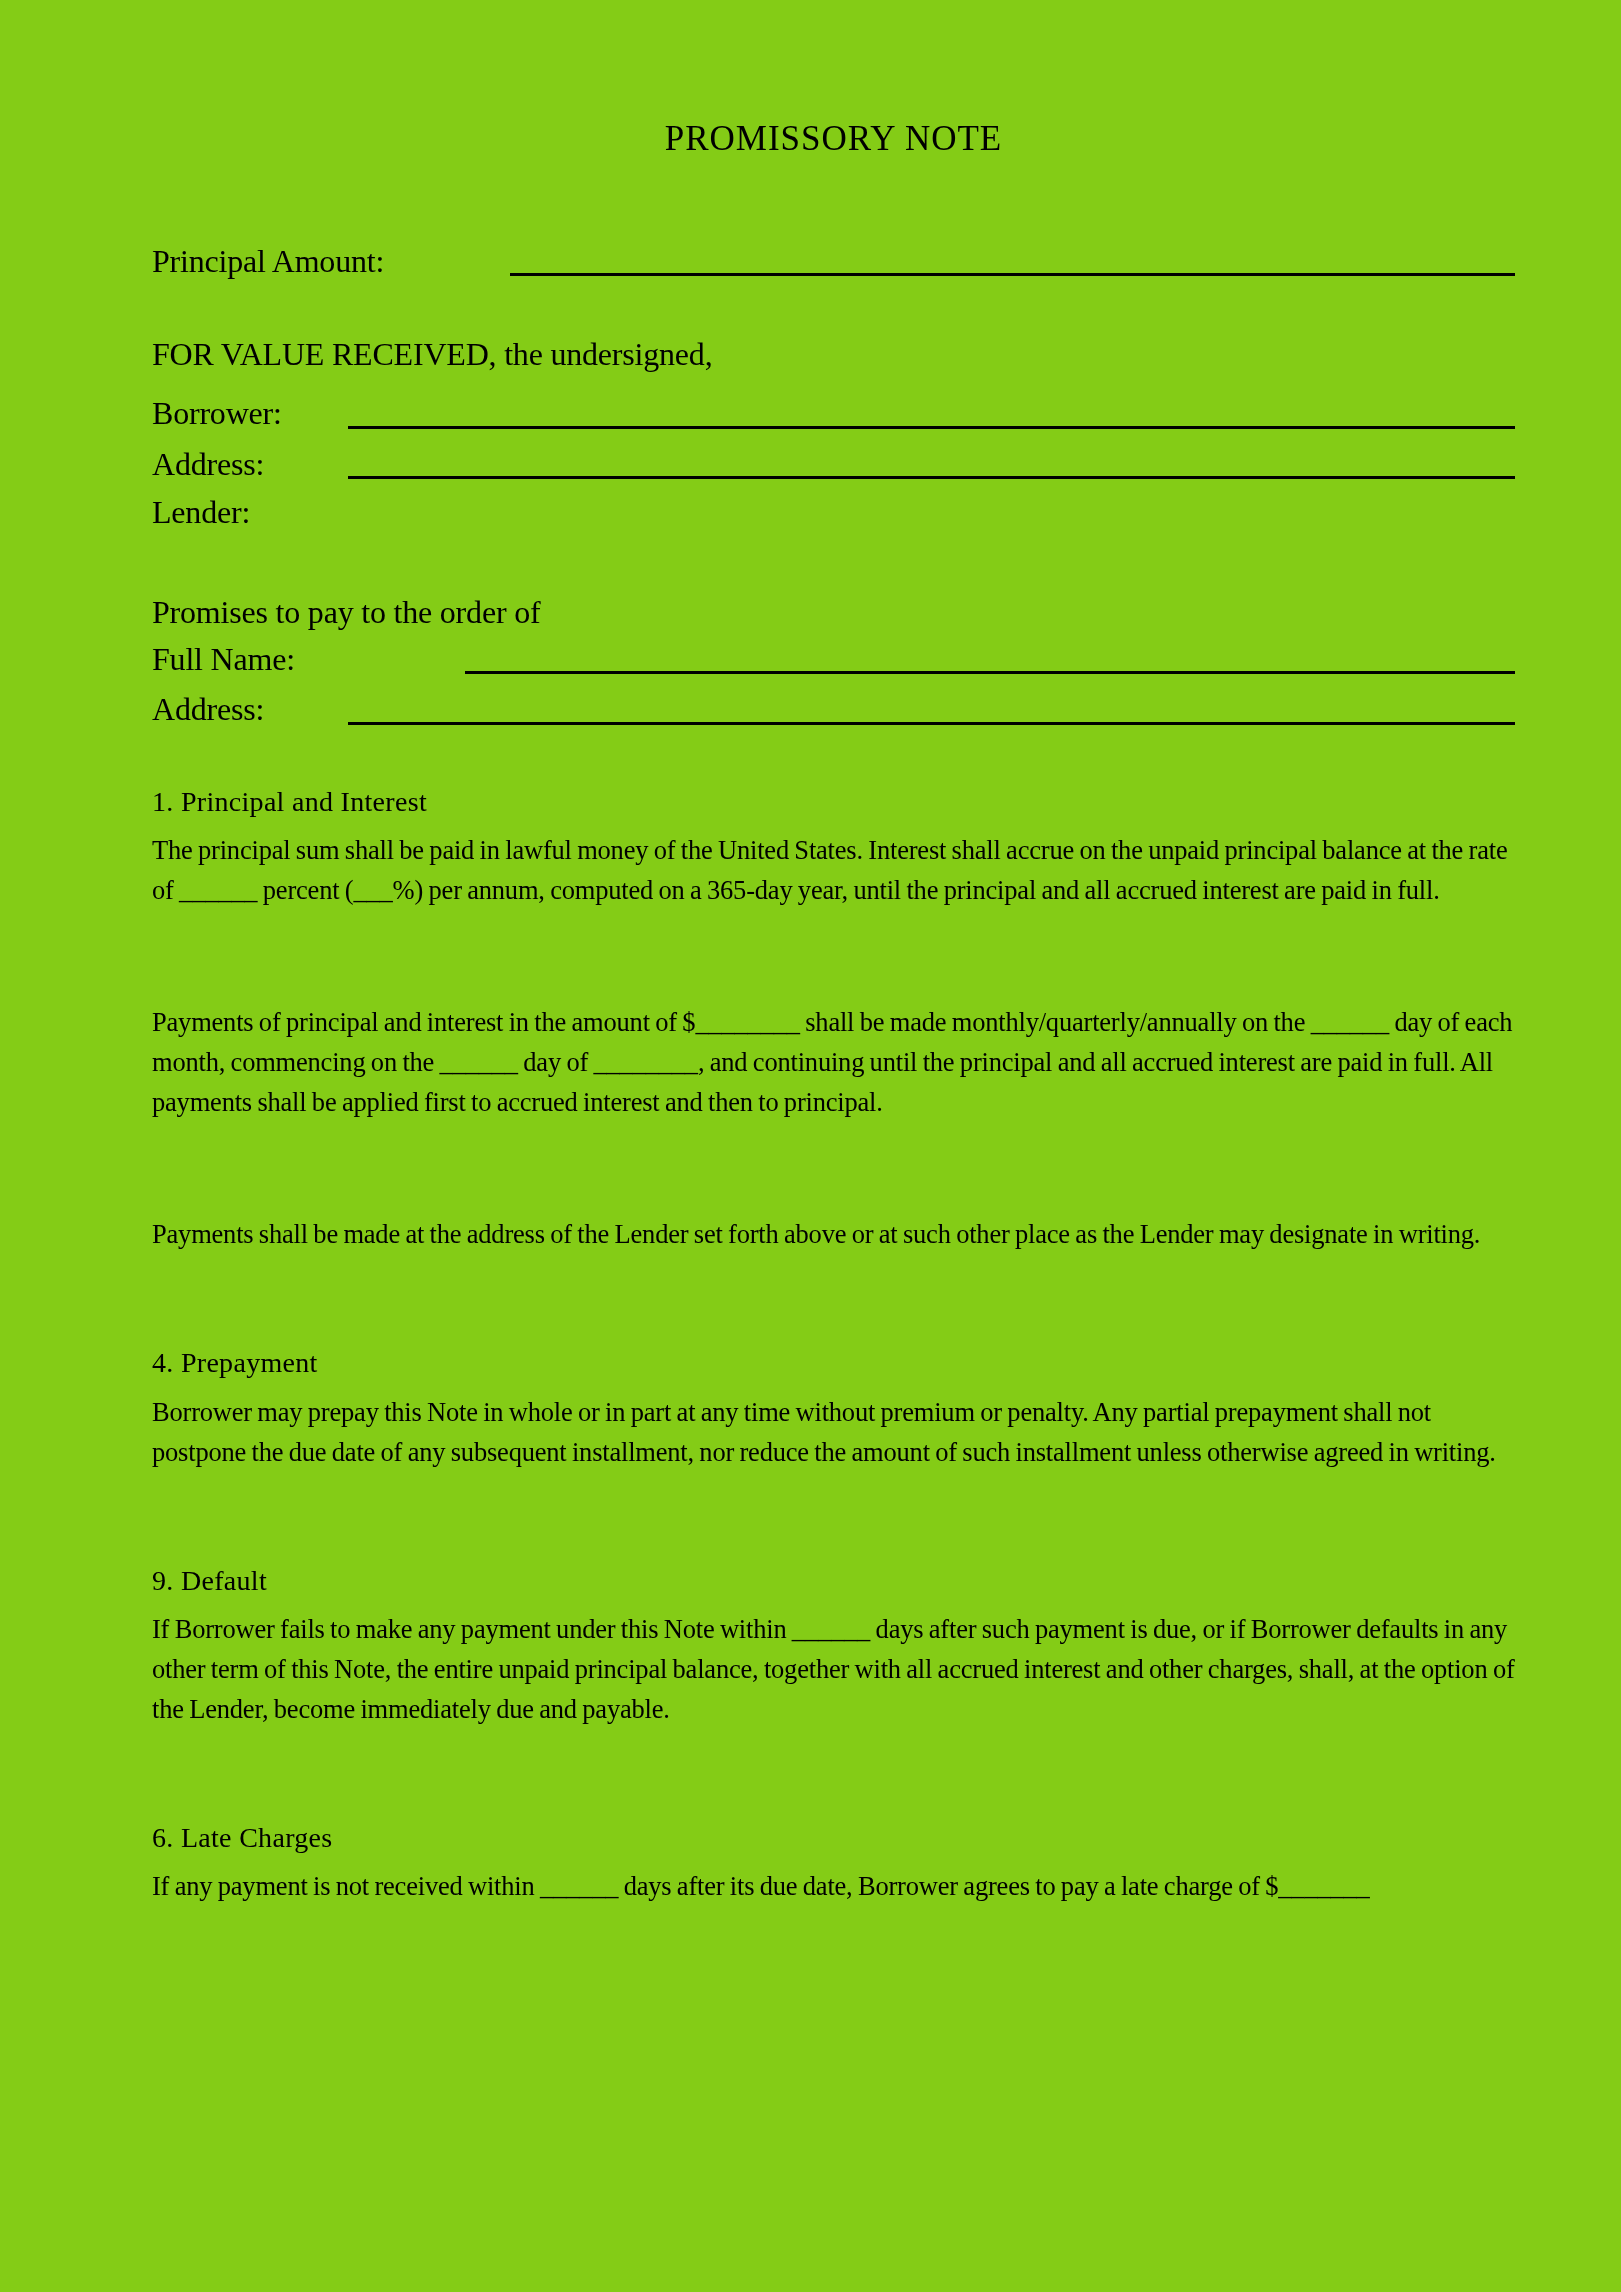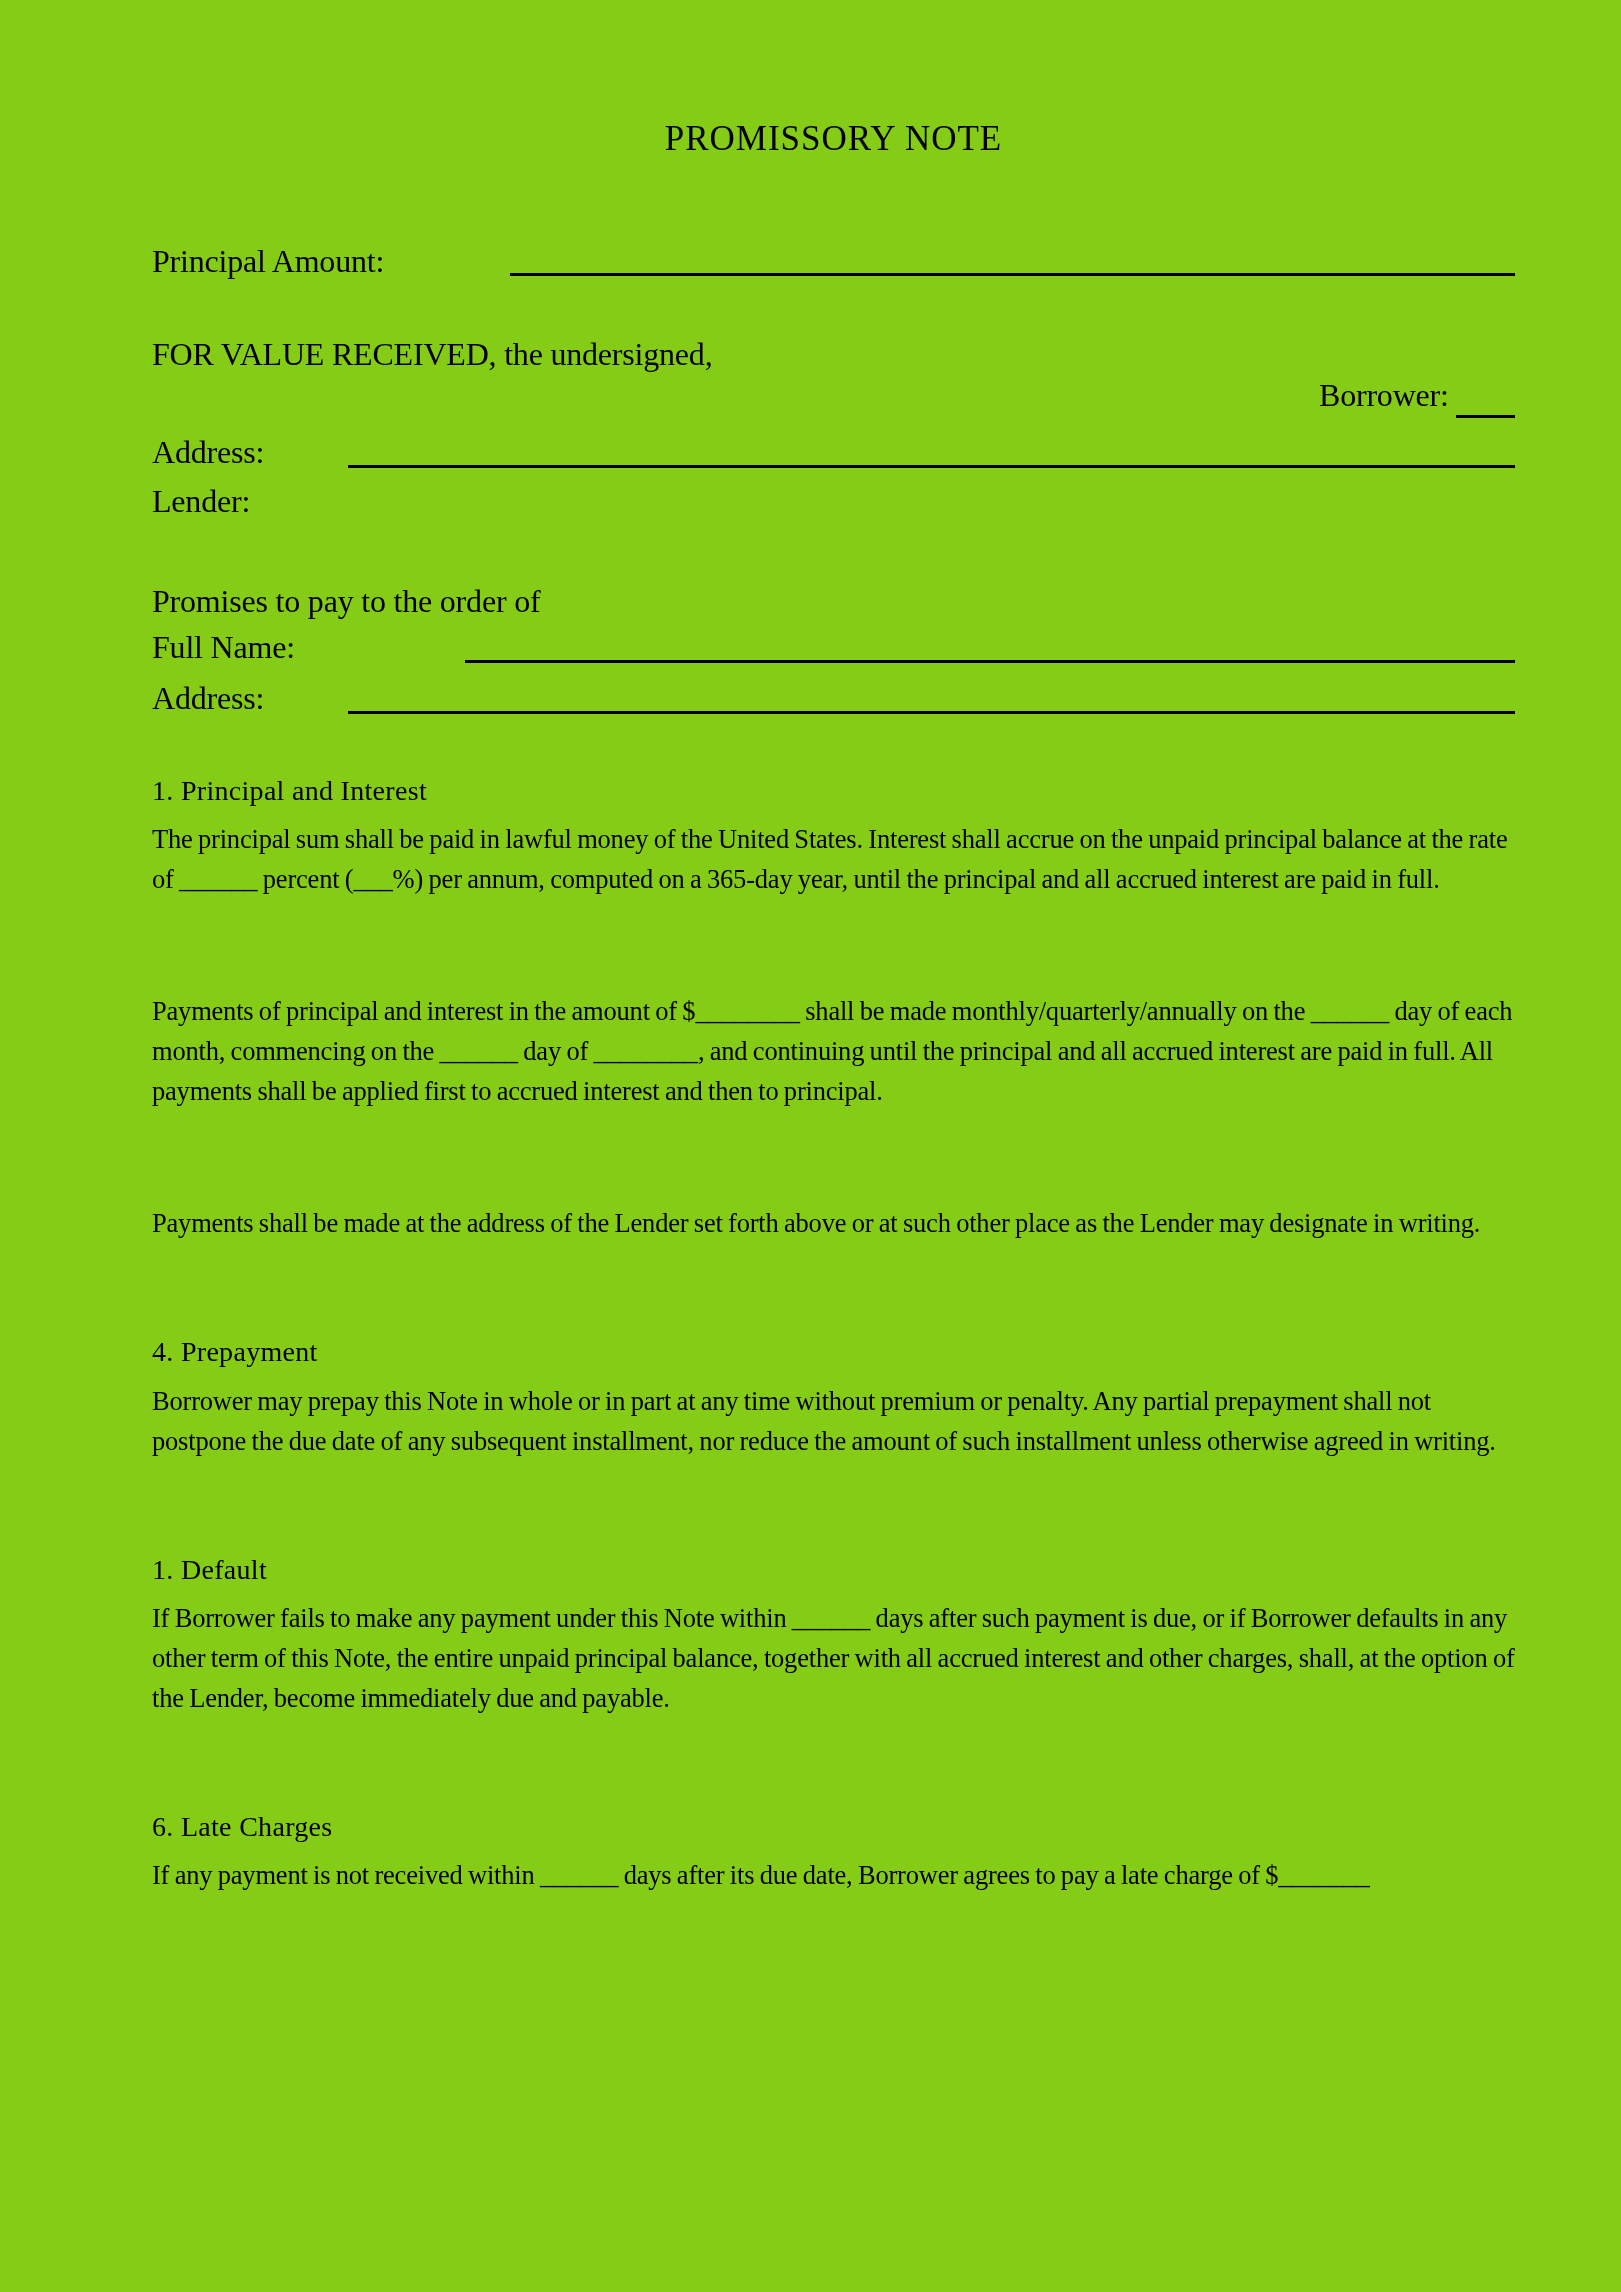--- a/index.html
+++ b/index.html
@@ -47,21 +47,21 @@
   .w-fullname  { width: 281px; }
   .fill-line {
     flex: 1 1 auto;
     border-bottom: 3.9px solid #000000;
     height: 1px;
     margin-bottom: 2.9px;
     min-width: 59px;
   }
   .principal-row { margin-top: 84px; }
   .intro-value   { margin-top: 57px; }
-  .row-borrower  { margin-top: 4px; flex-direction: column; }
+  .row-borrower  { margin-top: 22px; }
   .row-address1  { margin-top: 13.7px; }
   .promises      { margin-top: 63px; }
   .lender-label  { margin-top: 11.8px; }
   .row-fullname  { margin-top: 9.8px; gap: 32px; }
   .row-address2  { margin-top: 13.7px; }
   .note-section  { margin-top: 92px; }
   .note-section.first { margin-top: 57px; }
   .note-section h2 {
     margin: 0 0 11.8px 0;
     font-size: 28px;
@@ -127,21 +127,21 @@
   <section class="note-section">
     <p>Payments shall be made at the address of the Lender set forth above or at such other place as the Lender may designate in writing.</p>
   </section>
 
   <section class="note-section">
     <h2>4. Prepayment</h2>
     <p>Borrower may prepay this Note in whole or in part at any time without premium or penalty. Any partial prepayment shall not postpone the due date of any subsequent installment, nor reduce the amount of such installment unless otherwise agreed in writing.</p>
   </section>
 
   <section class="note-section">
-    <h2>1. Default</h2>
+    <h2>9. Default</h2>
     <p>If Borrower fails to make any payment under this Note within ______ days after such payment is due, or if Borrower defaults in any other term of this Note, the entire unpaid principal balance, together with all accrued interest and other charges, shall, at the option of the Lender, become immediately due and payable.</p>
   </section>
 
   <section class="note-section">
     <h2>6. Late Charges</h2>
     <p>If any payment is not received within ______ days after its due date, Borrower agrees to pay a late charge of $_______</p>
   </section>
 
 </div>
 

